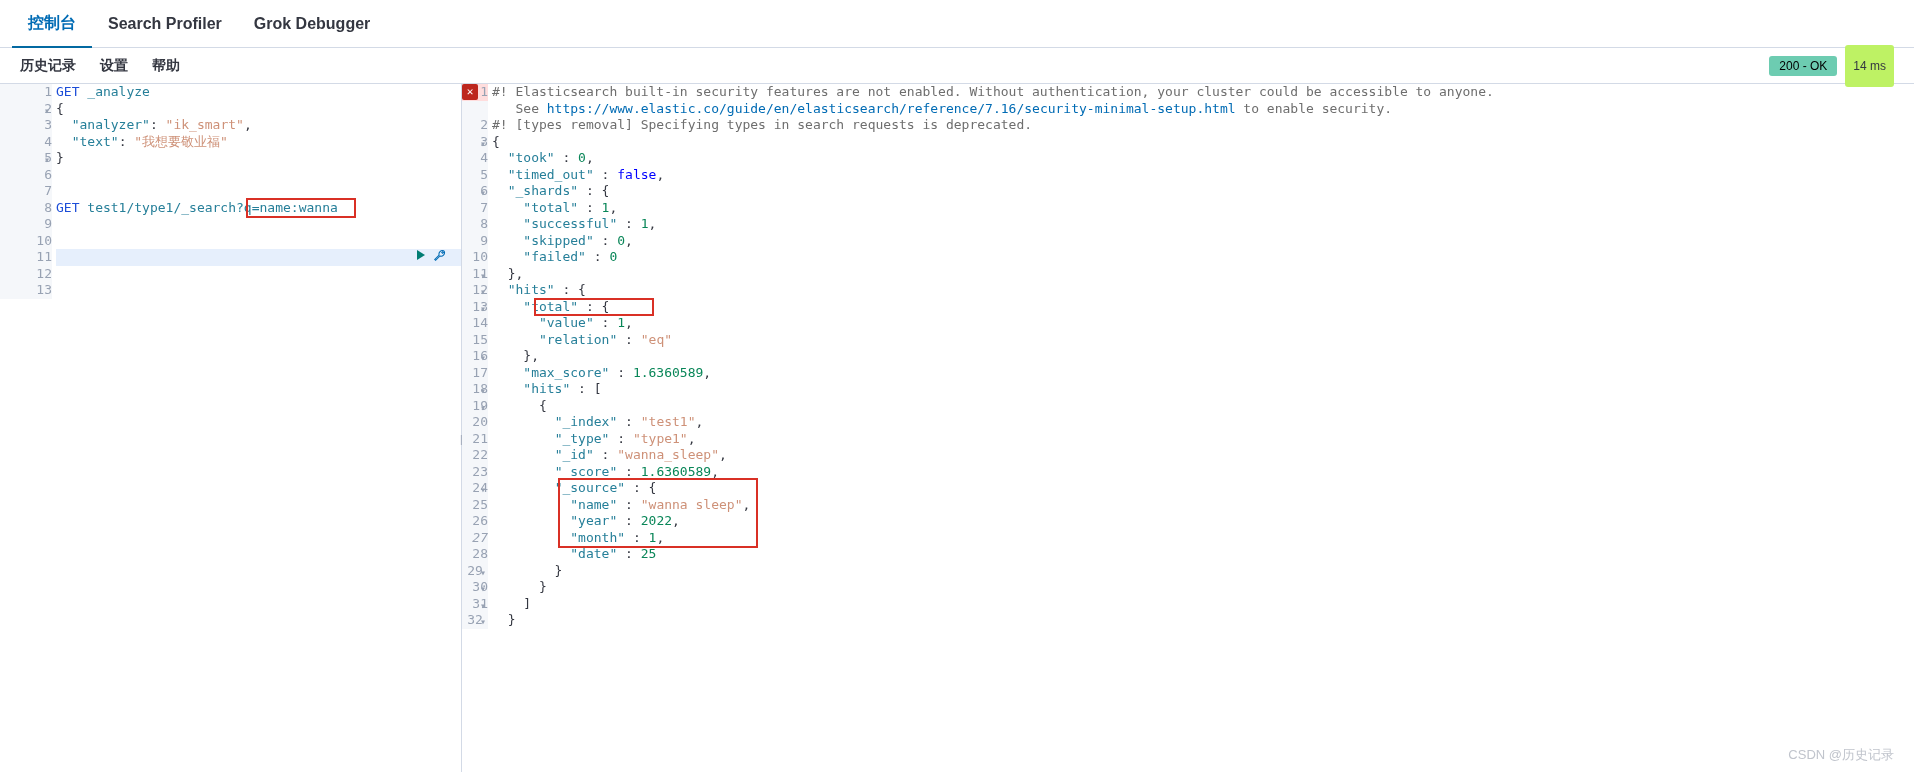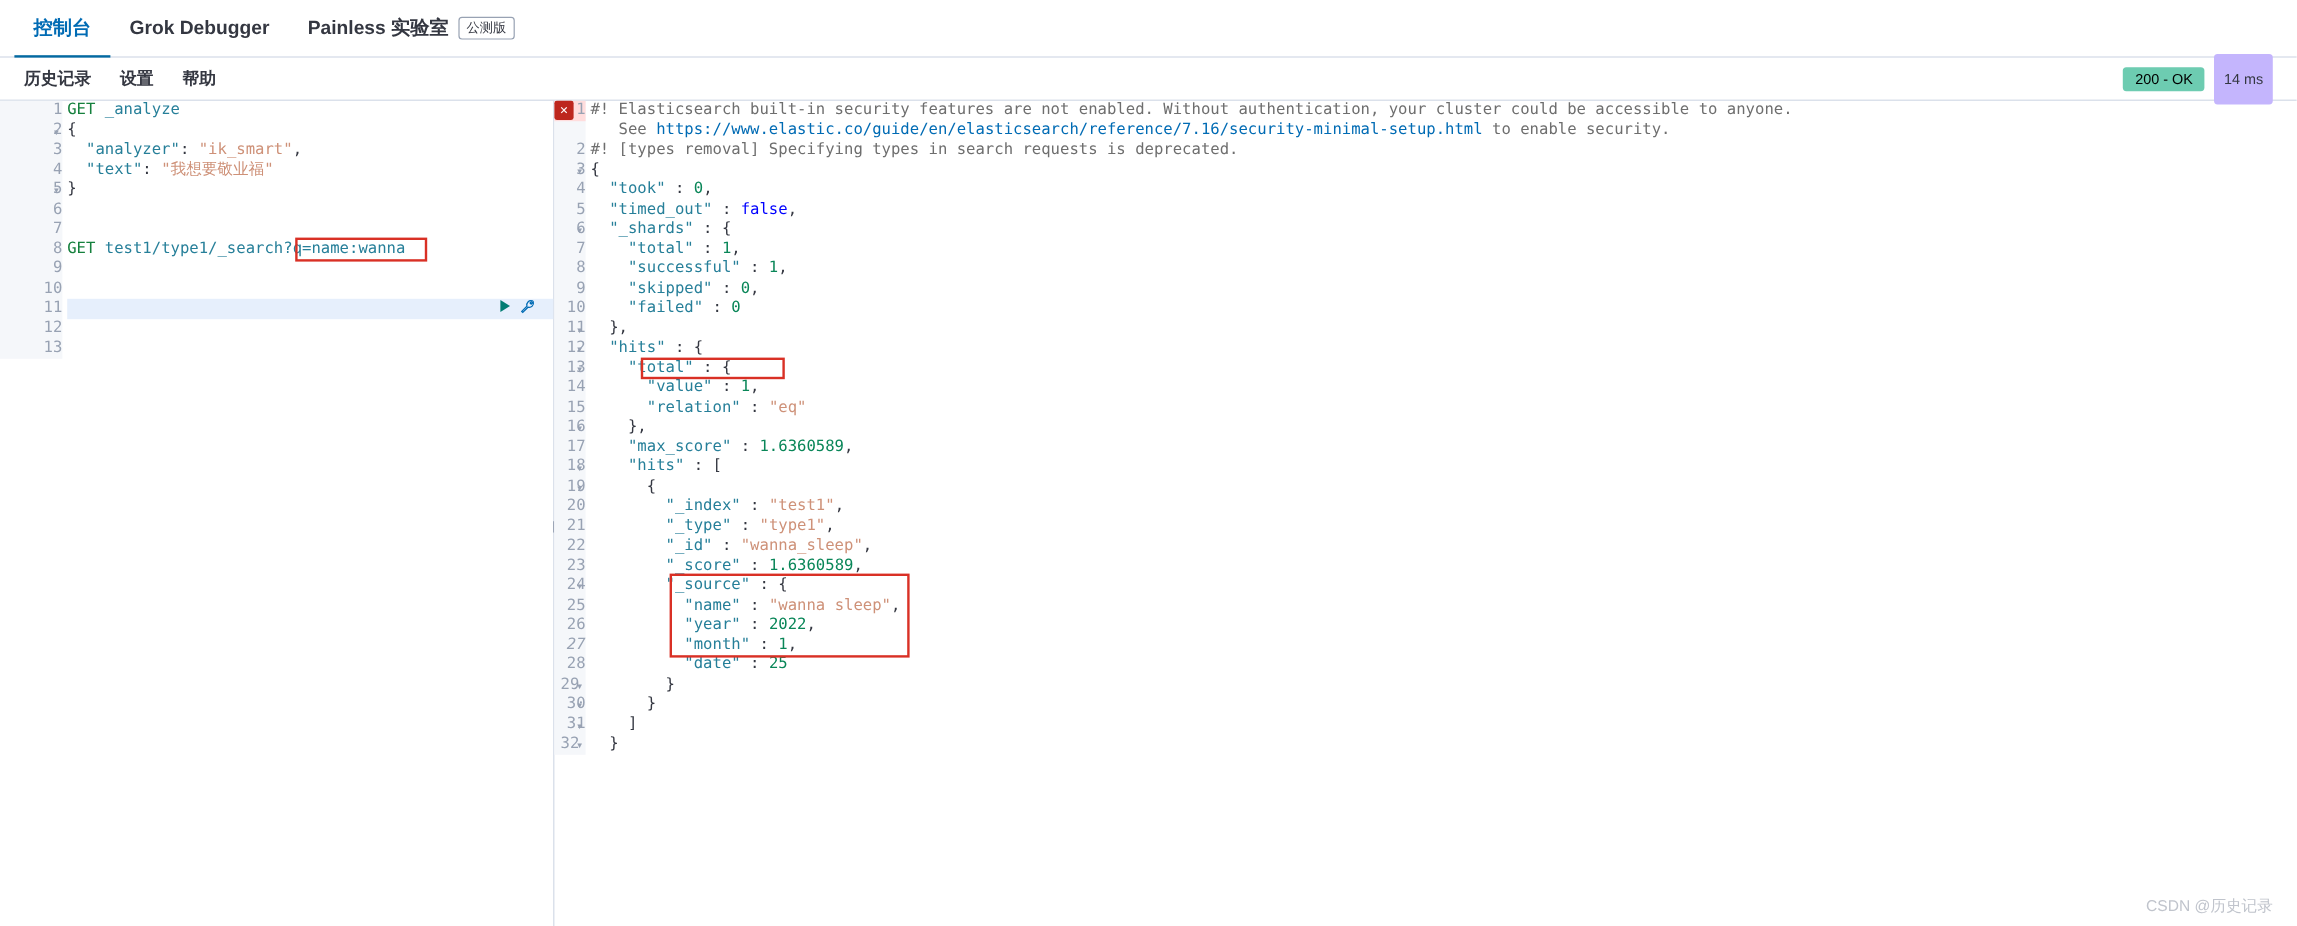--- a/index.html
+++ b/index.html
@@ -6,33 +6,33 @@
 body { font-family: -apple-system, BlinkMacSystemFont, "Segoe UI", Helvetica, Arial, sans-serif; font-size: 14px; color: #343741; background: #fff; width: 1914px; }
 .tabs { display: flex; align-items: center; border-bottom: 1px solid #d3dae6; padding: 0 12px; height: 48px; }
 .tab { padding: 12px 16px; font-size: 16px; font-weight: 600; color: #343741; cursor: pointer; display: flex; align-items: center; gap: 8px; }
 .tab.active { color: #006bb4; border-bottom: 2px solid #0369a1; margin-bottom: -1px; }
 .badge { font-size: 11px; border: 1px solid #98a2b3; border-radius: 3px; padding: 1px 6px; font-weight: 500; color: #343741; }
 .subtabs { display: flex; align-items: center; height: 36px; padding: 0 12px; border-bottom: 1px solid #d3dae6; justify-content: space-between; }
 .subtabs-left { display: flex; gap: 8px; }
 .subtab { padding: 6px 8px; font-size: 14px; font-weight: 600; cursor: pointer; }
 .subtabs-right { display: flex; gap: 8px; align-items: center; padding-right: 8px; justify-content: center; }
 .status-ok { background: #6dccb1; color: #000; padding: 3px 10px; border-radius: 3px; font-size: 12px; font-weight: 500; }
-.status-time { background: #c4b5fd; color: #343741; padding: 14px 8px; border-radius: 3px; font-size: 12px; }
+.status-time { background: #bef264; color: #343741; padding: 14px 8px; border-radius: 3px; font-size: 12px; }
 .main { display: flex; height: 688px; position: relative; }
 .pane { position: relative; font-family: Menlo, Consolas, monospace; font-size: 13px; line-height: 16.5px; }
 .pane-left { width: 462px; border-right: 1px solid #d3dae6; }
 .pane-right { flex: 1; }
 .gutter { position: absolute; left: 0; top: 0; width: 52px; background: #f5f7fa; color: #98a2b3; text-align: right; padding-right: 8px; user-select: none; }
 .gutter.inner { width: 26px; }
 .code { position: absolute; left: 56px; top: 0; right: 0; white-space: pre; }
 .pane-right .code { left: 30px; }
 .ln { height: 16.5px; position: relative; }
 .fold { position: absolute; right: -2px; top: 2px; width: 0; height: 0; }
 .fold.down::after { content: "▾"; color: #98a2b3; font-size: 10px; position: absolute; left: -10px; }
-.m { color: #15803d; } 
+.m { color: #1d4ed8; } 
 .p { color: #267f99; } 
 .k { color: #267f99; } 
 .s { color: #ce9178; } 
 .n { color: #098658; } 
 .b { color: #0000ff; } 
 .g { color: #6e6e6e; } 
 .u { color: #006bb4; } 
 .err-row { background: #fdd; }
 .err-icon { position: absolute; left: 0px; top: 0px; width: 16px; height: 16px; background: #bd271e; color: #fff; font-size: 11px; text-align: center; line-height: 16px; border-radius: 2px; }
 .cursor-line { background: #e6effc; position: absolute; left: 0; right: 0; height: 16.5px; }
@@ -40,25 +40,22 @@
 .wrench-btn { position: absolute; color: #006bb4; cursor: pointer; }
 .highlight-box { position: absolute; border: 2px solid #d93025; pointer-events: none; }
 .drag-handle { position: absolute; left: 460px; top: 350px; color: #98a2b3; font-size: 10px; user-select: none; }
 .watermark { position: fixed; right: 20px; bottom: 8px; color: #c0c4cc; font-size: 13px; font-family: sans-serif; }
 </style>
 </head>
 <body>
 
 <div class="tabs">
   <div class="tab active">控制台</div>
+  <div class="tab">Search Profiler</div>
   <div class="tab">Grok Debugger</div>
-  <div class="tab">
-    <span>Painless 实验室</span>
-    <span class="badge">公测版</span>
-  </div>
 </div>
 
 <div class="subtabs">
   <div class="subtabs-left">
     <div class="subtab">历史记录</div>
     <div class="subtab">设置</div>
     <div class="subtab">帮助</div>
   </div>
   <div class="subtabs-right">
     <span class="status-ok">200 - OK</span>

